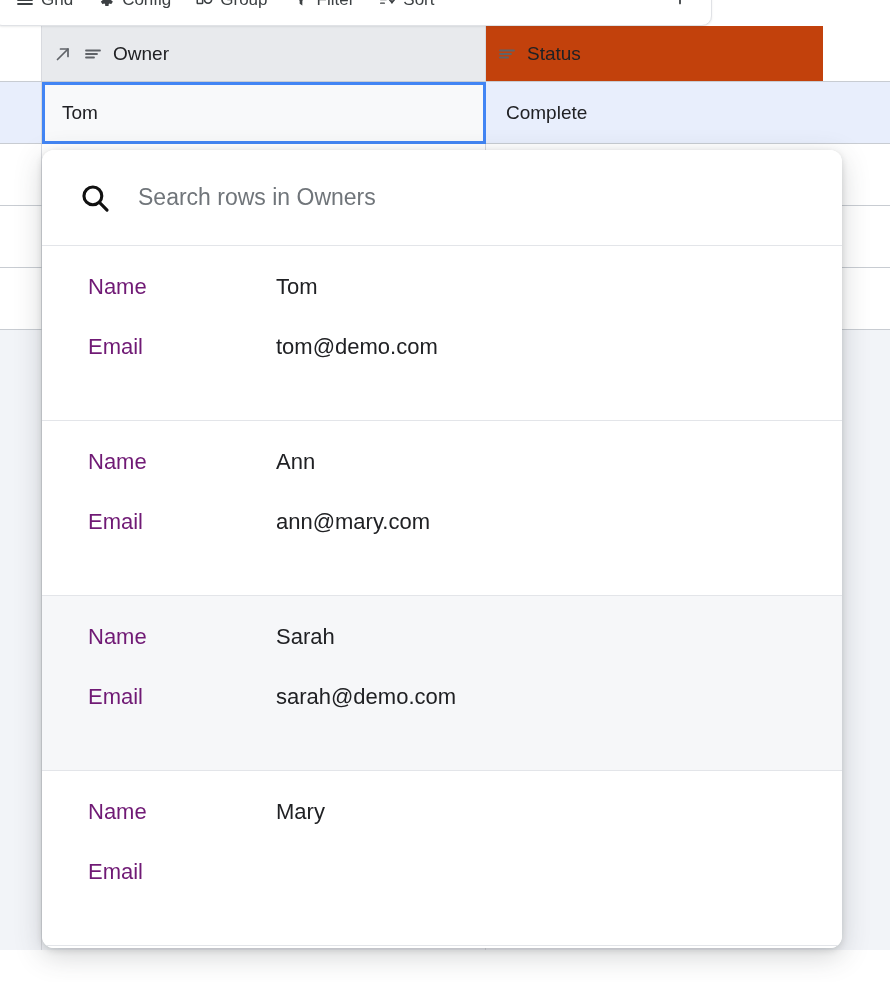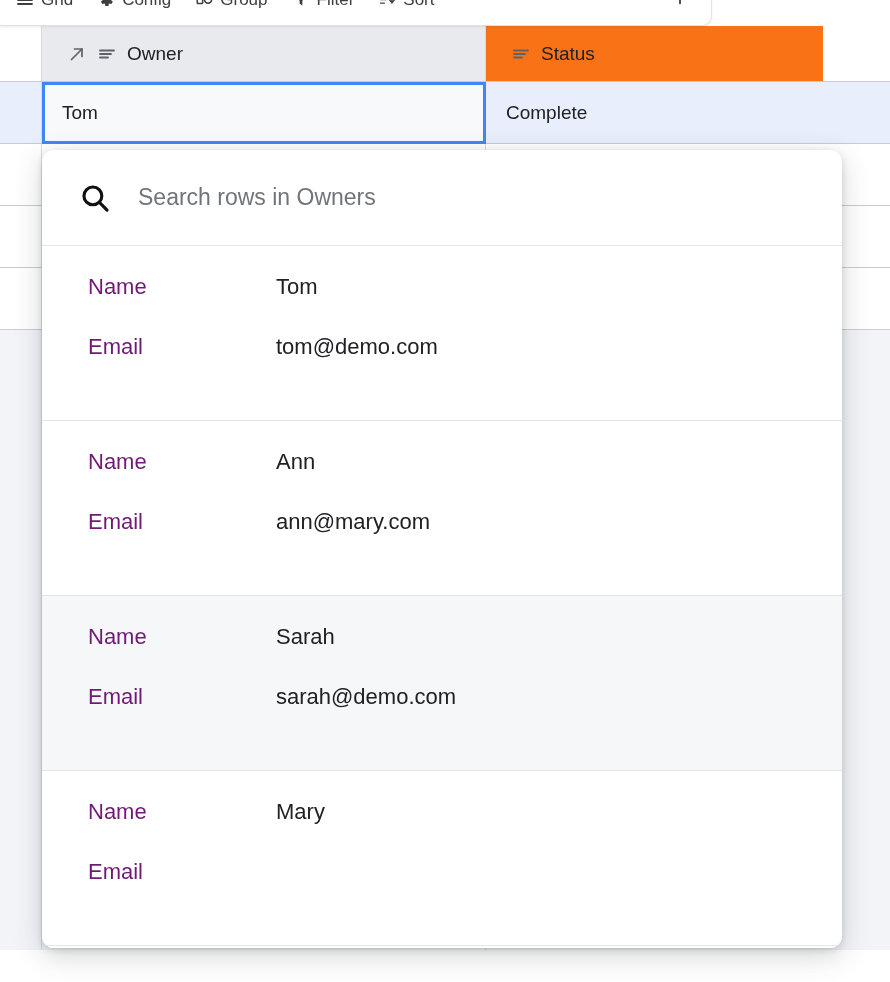--- a/index.html
+++ b/index.html
@@ -69,29 +69,29 @@
     width: 890px;
     height: 56px;
     display: flex;
     border-bottom: 1px solid #c8ccd2;
     background: #ffffff;
   }
   .hcell {
     display: flex;
     align-items: center;
     gap: 10px;
-    padding: 0 25px;
+    padding: 0 11px;
     height: 100%;
     font-size: 19px;
     color: #202124;
     border-right: 1px solid #d8dadf;
   }
   .hcell.gutter { width: 42px; padding: 0; border-right: 1px solid #d8dadf; background:#ffffff; }
   .hcell.owner  { width: 444px; background: #e8eaed; }
-  .hcell.status { width: 337px; background: #f97316; border-right: none; }
+  .hcell.status { width: 337px; background: #c2410c; border-right: none; }
 
   .hicon { display: flex; align-items: center; color: #5f6368; }
 
   .grid-rows { position: absolute; left: 0; top: 56px; width: 890px; }
 
   .grow { display: flex; height: 62px; border-bottom: 1px solid #c8ccd2; }
   .grow .gut  { width: 42px; border-right: 1px solid #d8dadf; }
   .grow .c1   { width: 444px; border-right: 1px solid #d8dadf;
                 display:flex; align-items:center; padding: 0 20px;
                 font-size: 19px; color: #202124; }

